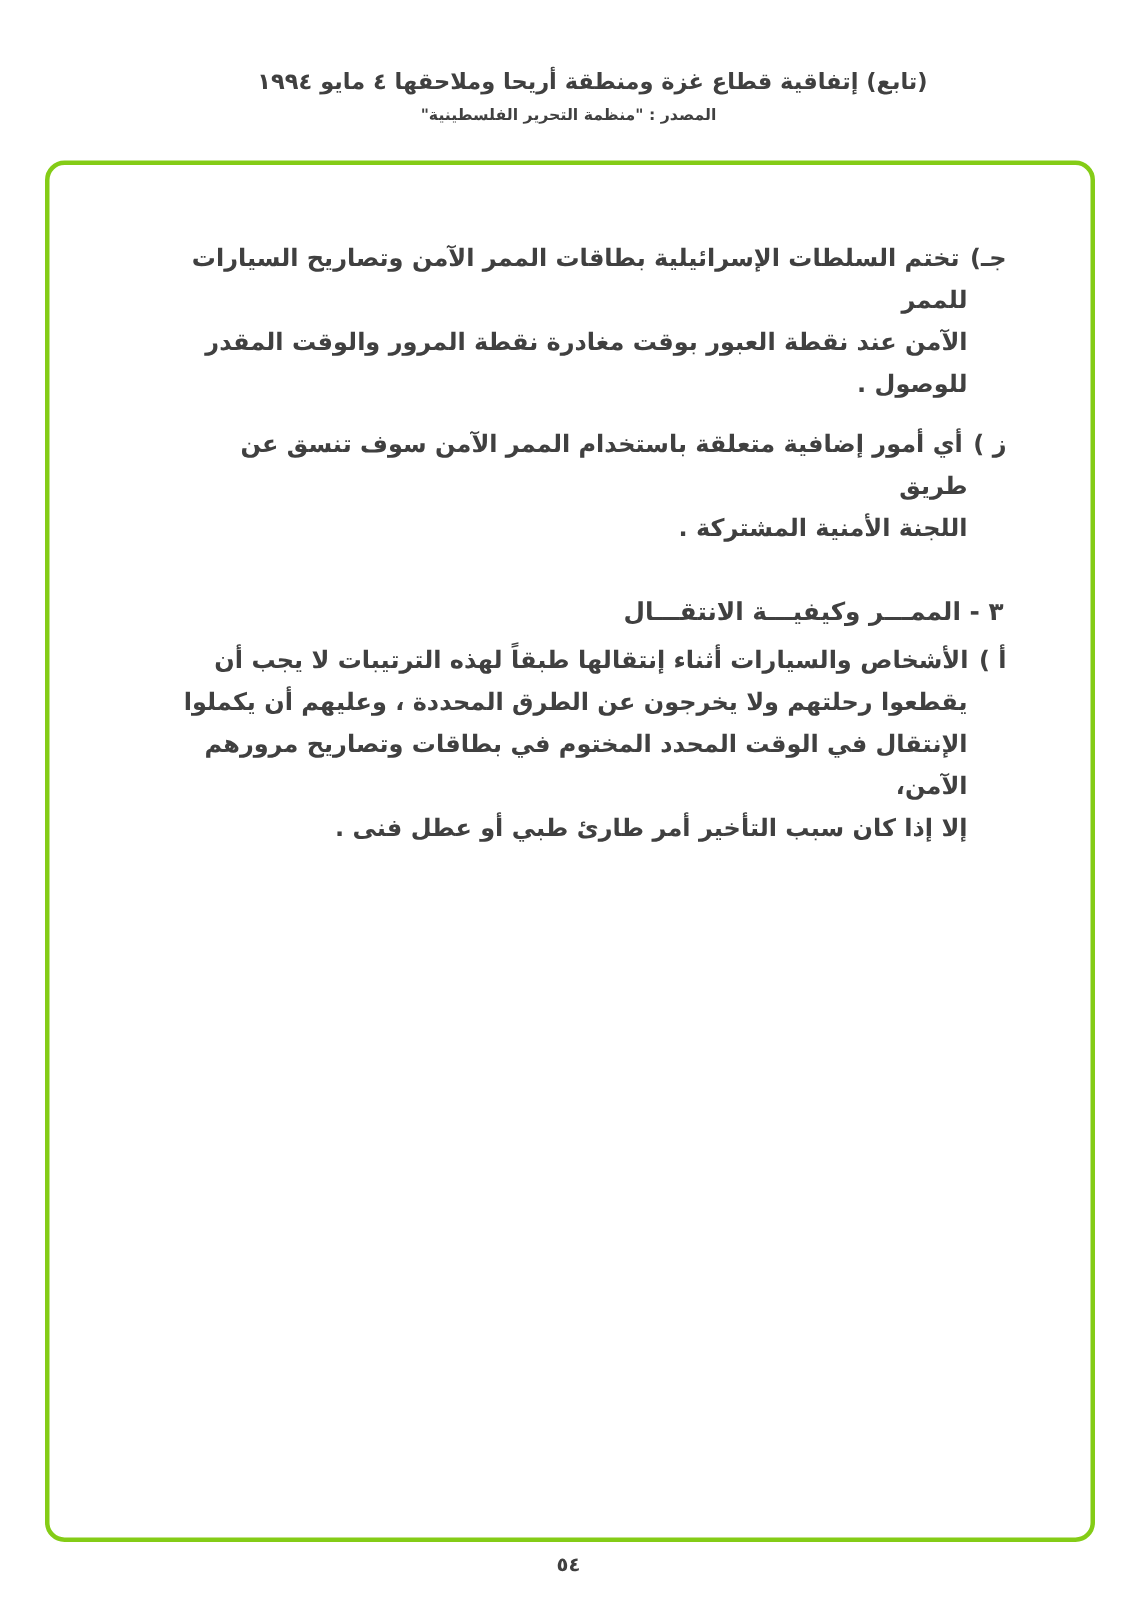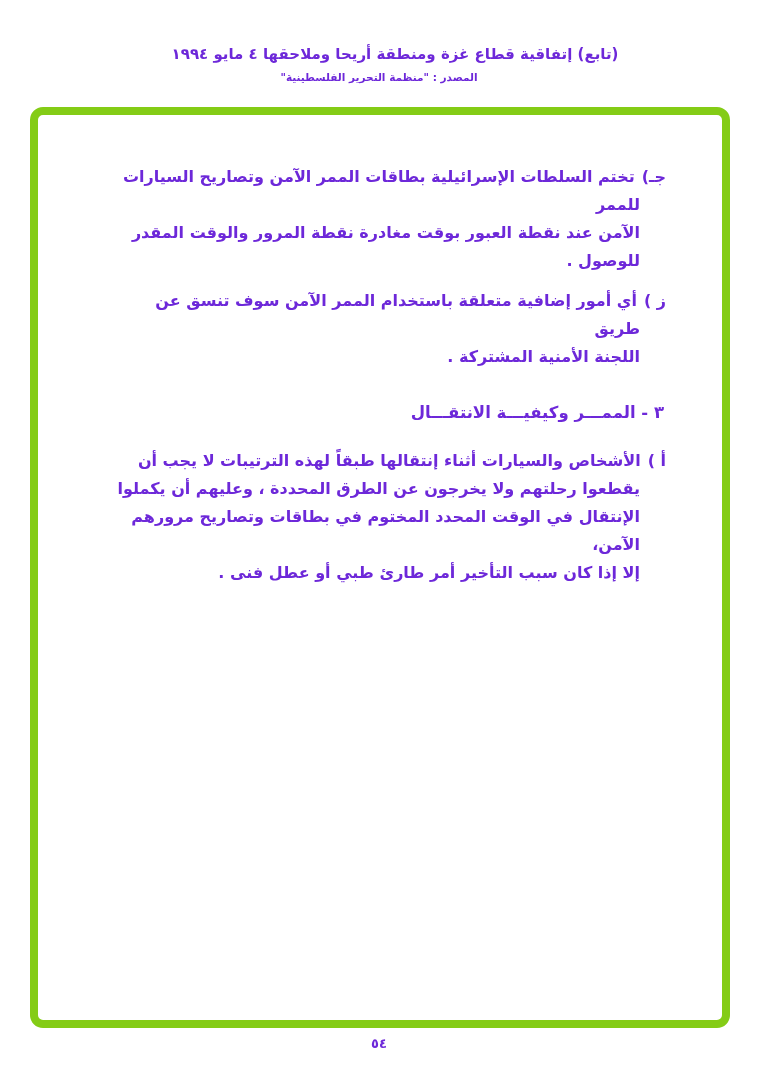--- a/index.html
+++ b/index.html
@@ -8,21 +8,21 @@
     background: #ffffff;
     font-family: "DejaVu Sans", sans-serif;
   }
   .page {
     position: relative;
     width: 758px;
     height: 1078px;
     background: #ffffff;
     overflow: hidden;
     direction: rtl;
-    color: #6d28d9;
+    color: #404040;
   }
   .page-header {
     position: absolute;
     top: 44px;
     left: 0;
     right: 0;
     text-align: center;
     font-weight: bold;
   }
   .doc-title {
@@ -35,21 +35,21 @@
     line-height: 14px;
     margin-top: 6px;
   }
   .green-frame {
     position: absolute;
     left: 30px;
     top: 107px;
     width: 700px;
     height: 921px;
     box-sizing: border-box;
-    border: 8px solid #84cc16;
+    border: 3px solid #84cc16;
     border-radius: 13px;
     background: #ffffff;
   }
   .frame-content {
     padding: 48px 56px 0 78px;
     font-size: 16px;
     font-weight: bold;
     line-height: 28px;
     text-align: right;
   }
@@ -59,21 +59,21 @@
     text-indent: -26px;
   }
   .clause-label {
     margin-left: 7px;
     white-space: nowrap;
   }
   .clause-text {
     white-space: pre-line;
   }
   .section-heading {
-    margin: 28px 0 20px 0;
+    margin: 28px 0 4px 0;
     padding-right: 2px;
     font-size: 16.5px;
     letter-spacing: 0;
   }
   .page-number {
     position: absolute;
     top: 1036px;
     left: 0;
     right: 0;
     text-align: center;

